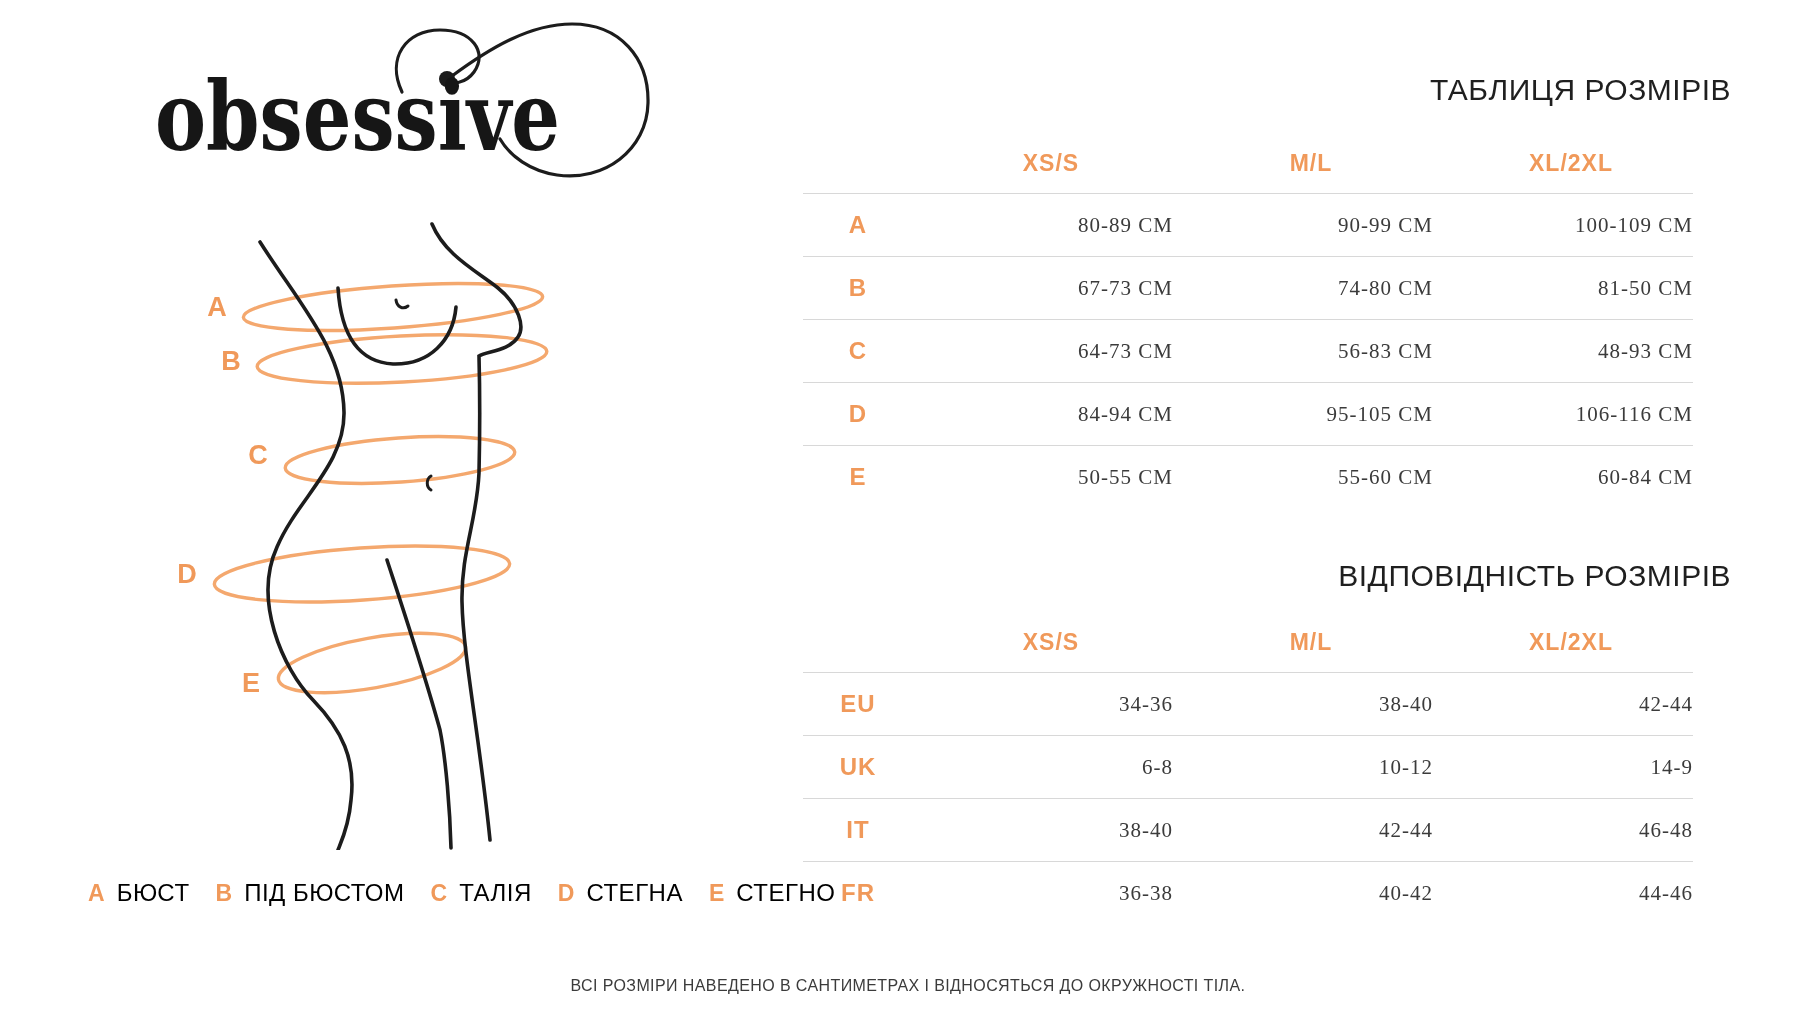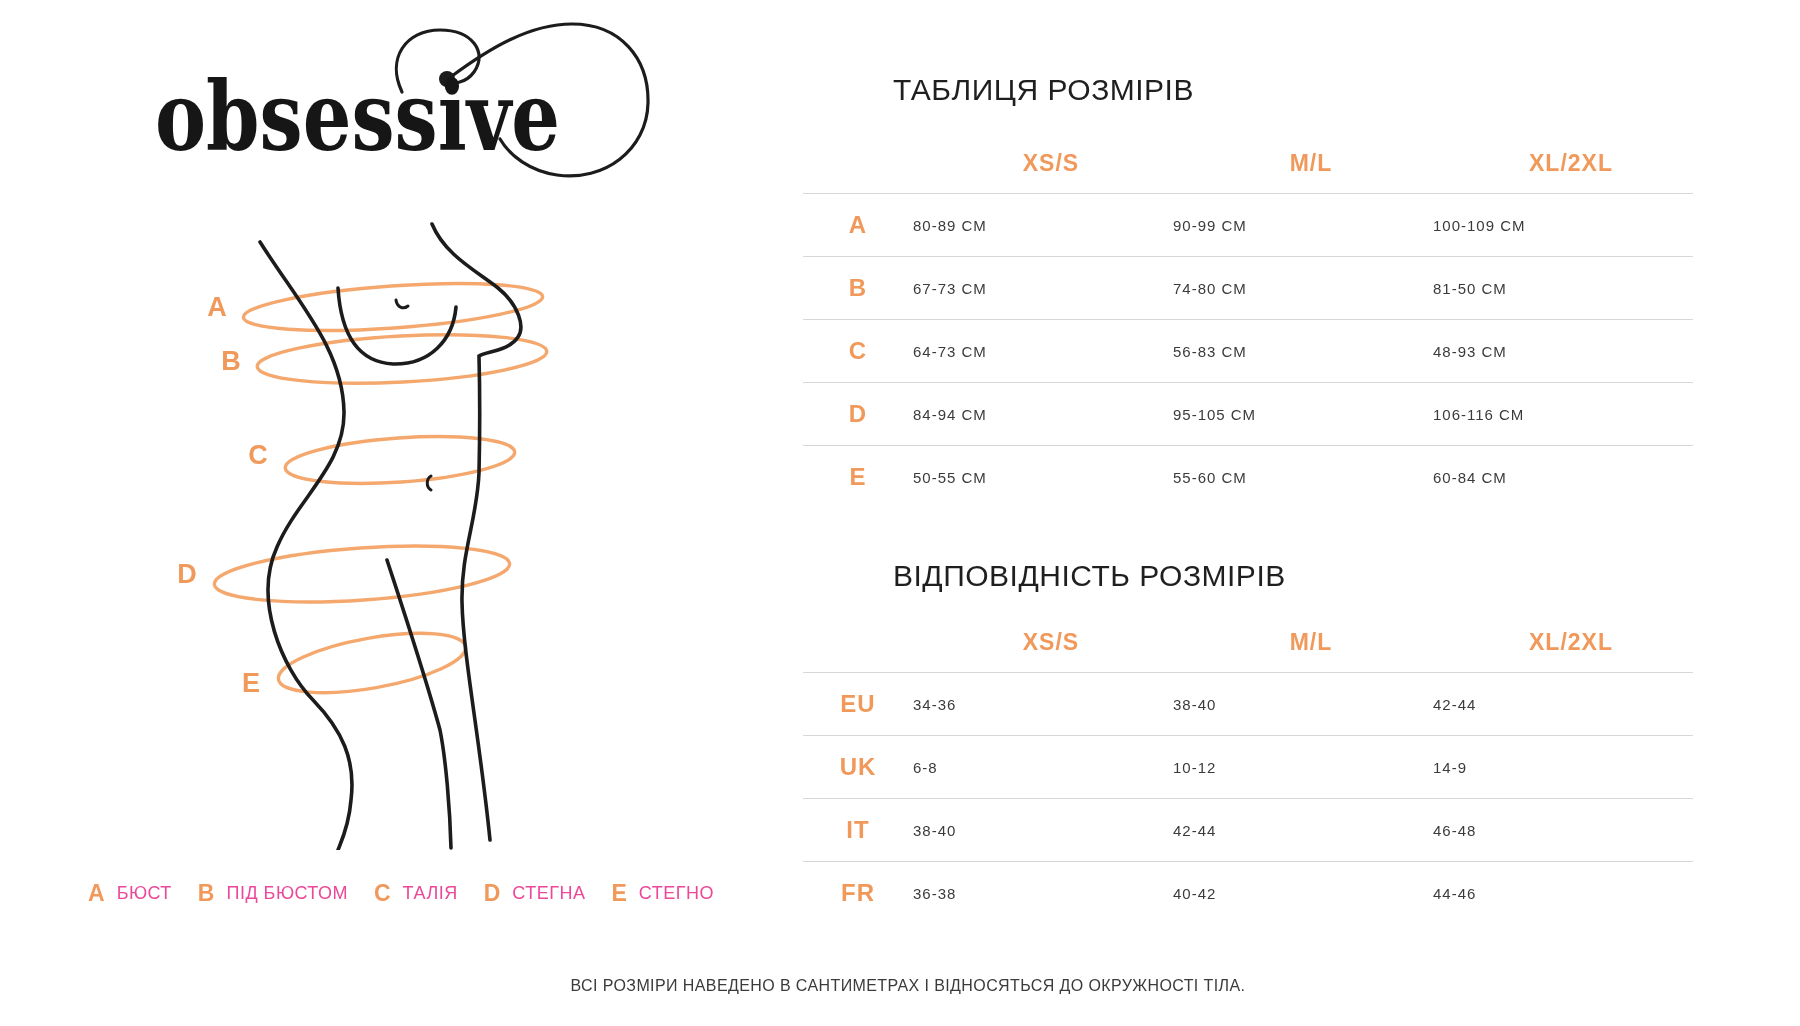--- a/index.html
+++ b/index.html
@@ -9,45 +9,45 @@
   }
   
   .logo-svg{position:absolute;left:100px;top:8px;width:550px;height:190px;}
   .figure-svg{position:absolute;left:150px;top:200px;width:450px;height:650px;}
   .legend{
     position:absolute;left:88px;top:878px;display:flex;align-items:center;gap:26px;
     height:30px;white-space:nowrap;
   }
   .legend-item{display:flex;align-items:center;gap:12px;}
   .legend-letter{color:#F0995A;font-weight:bold;font-size:23px;}
-  .legend-label{color:#ec4899;font-size:18px;letter-spacing:0.5px;}
+  .legend-label{color:#000000;font-size:24px;letter-spacing:0.5px;}
   
   .tbl-title{
-    position:absolute;left:893px;width:800px;text-align:left;
+    position:absolute;left:931px;width:800px;text-align:right;
     color:#1F1F1F;font-size:30px;font-weight:500;letter-spacing:0.5px;white-space:nowrap;
   }
   .tbl-title.t1{top:73px;}
   .tbl-title.t2{top:559px;}
   .tbl{position:absolute;left:803px;width:890px;display:block;}
   .tbl.t1{top:133px;}
   .tbl.t2{top:612px;}
   .t-head,.t-row{
     display:grid;grid-template-columns:110px 1fr 1fr 1fr;align-items:center;
   }
   .t-head{height:60px;border-bottom:1px solid #D8D8D8;gap:16px;}
   .t-row{height:62px;}
   .t-row + .t-row{border-top:1px solid #D8D8D8;}
   .t-colhead{
     text-align:center;color:#F0995A;font-size:23px;font-weight:bold;letter-spacing:1px;
   }
   .t-rowlabel{
     text-align:center;color:#F0995A;font-size:24px;font-weight:bold;letter-spacing:1px;
   }
   .t-cell{
-    text-align:left;color:#3B3B3B;font-size:15px;letter-spacing:1px;
+    text-align:right;color:#3B3B3B;font-size:21px;letter-spacing:1px;font-family:Liberation Serif, serif;
   }
   
   .footnote{
     position:absolute;left:0;top:977px;width:1800px;text-align:center;
     color:#3B3B3B;font-size:16px;letter-spacing:0.4px;margin-left:8px;
   }
 </style>
 </head>
 <body>
 

